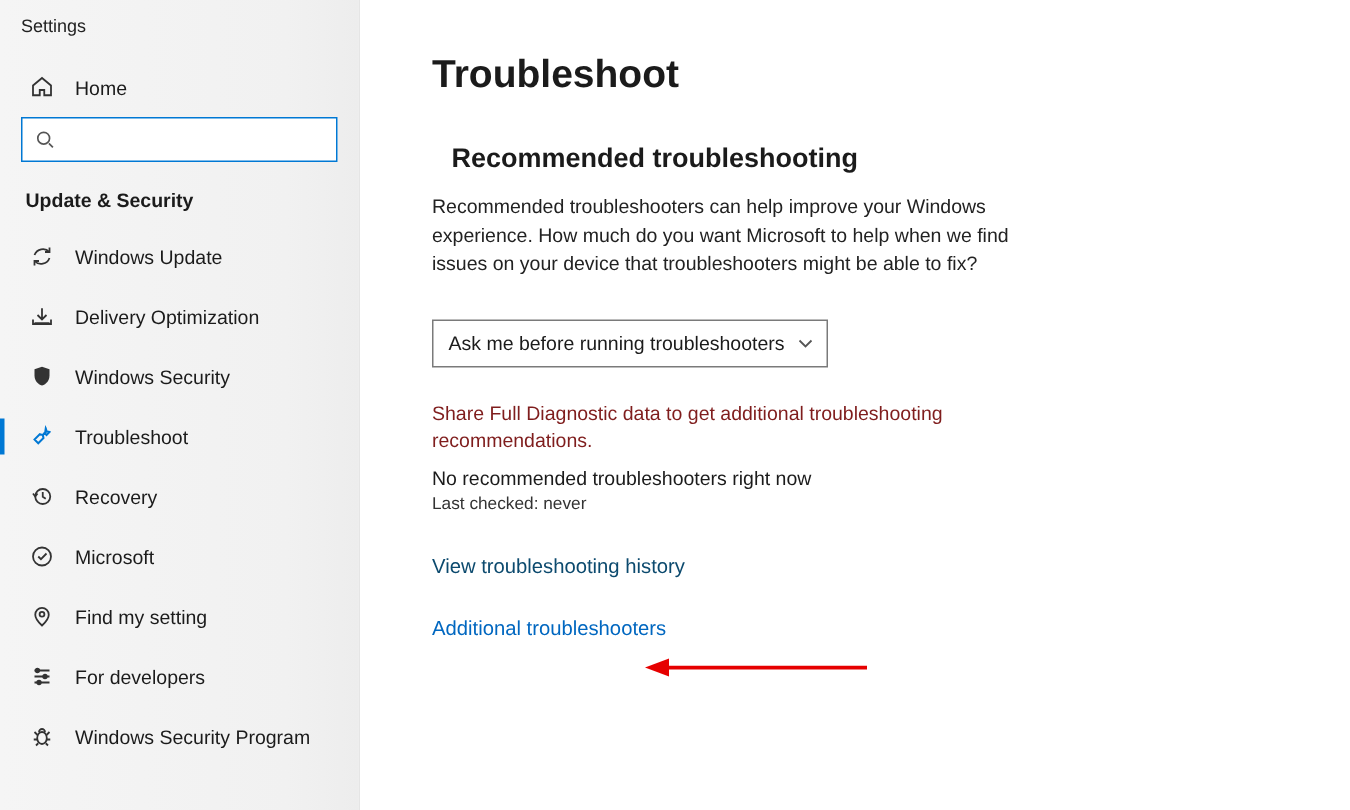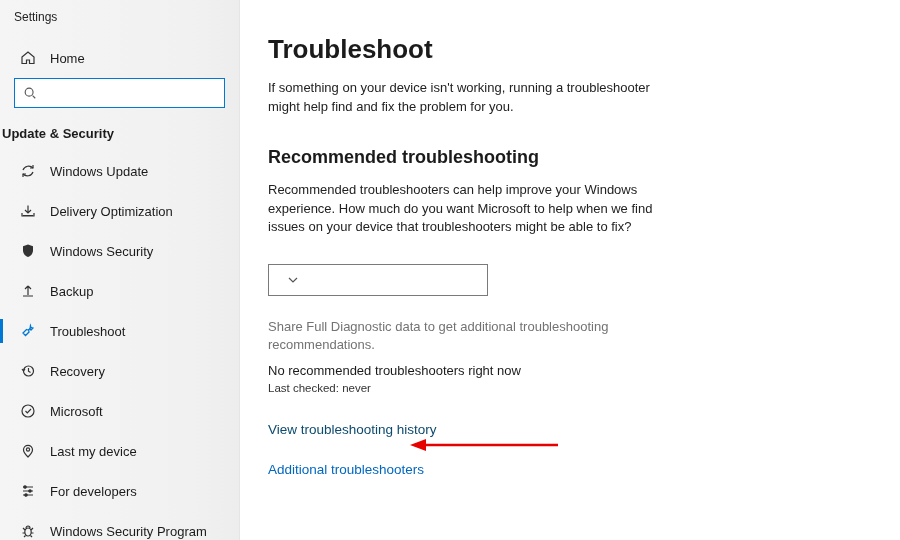--- a/index.html
+++ b/index.html
@@ -1,35 +1,35 @@
 <!DOCTYPE html>
 <html><head>
 <meta charset="utf-8">
 <style>
   * { box-sizing: border-box; }
   html, body { margin:0; padding:0; font-family: "Segoe UI", Arial, sans-serif; color:#1b1b1b; }
   body { width:900px; height:540px; overflow:hidden; background:#fff; }
-  .app { display:flex; height:100%; }
+  .app { display:flex; height:100%;gap:20px; }
   .sidebar { width:240px; background:linear-gradient(90deg,#f5f5f5 0%,#f1f1f1 80%,#ededed 100%); border-right:1px solid #e5e5e5; height:100%; }
   .header-bar { font-size:12px; padding:10px 14px 14px 14px; color:#222; }
   .nav-item { display:flex; align-items:center; gap:14px; padding:10px 16px 10px 20px; font-size:13px; cursor:pointer; position:relative; height:40px; }
   .nav-item.active::before { content:""; position:absolute; left:0; top:8px; bottom:8px; width:3px; background:#0078d4; }
   .nav-icon { width:16px; height:16px; display:flex; align-items:center; justify-content:center; flex:0 0 16px; }
   .search-wrap { padding:0 14px 12px 14px; }
   .search-box { display:flex; align-items:center; border:1px solid #0078d4; background:#fff; height:30px; padding:0 8px; }
   .search-box input { border:none; outline:none; flex:1; font-size:12.5px; background:transparent; }
   .search-box .sicon { width:14px; height:14px; }
-  .section-title { font-weight:600; font-size:13px; padding:6px 16px 10px 2px; }
+  .section-title { font-weight:600; font-size:13px; padding:6px 16px 10px 17px; }
   .content { flex:1; padding:10px 40px 30px 28px; overflow:auto; }
   h1 { font-size:26px; font-weight:600; margin:24px 0 14px 0; }
-  h2 { font-size:18px; font-weight:600; margin:30px 0 10px 0; }
+  h2 { font-size:18px; font-weight:600; margin:30px 0 10px 13px; }
   .desc { font-size:13px; max-width:400px; line-height:1.45; color:#222; }
   .dropdown { display:inline-flex; align-items:center; justify-content:space-between; border:1px solid #7a7a7a; height:32px; padding:0 8px 0 10px; font-size:13px; min-width:220px; margin-top:14px; cursor:pointer; }
   .chev { width:12px; height:12px; margin-left:8px; }
-  .warning { color:#737373; font-size:13px; margin-top:22px; max-width:380px; line-height:1.4; }
+  .warning { color:#7f1d1d; font-size:13px; margin-top:22px; max-width:380px; line-height:1.4; }
   .sub { font-size:13px; margin-top:8px; }
   .small { font-size:11.5px; color:#333; margin-top:4px; }
   .link { color:#0c4a6e; font-size:13.5px; margin-top:28px; cursor:pointer; display:inline-block; }
   .link2 { color:#0067c0; font-size:13.5px; margin-top:24px; cursor:pointer; display:inline-block; }
   .arrow-annot { position:absolute; pointer-events:none; }
   .content-rel { position:relative; }
   svg { display:block; }
 </style>
 </head>
 <body>
@@ -82,28 +82,20 @@
 
     <div class="nav-item">
       <span class="nav-icon">
         <svg viewBox="0 0 16 16" width="16" height="16" fill="#333" stroke="none">
             <path d="M8 1.5 3 3.2v4.1c0 3.4 2.1 5.8 5 6.7 2.9-.9 5-3.3 5-6.7V3.2z"></path>
           </svg>
       </span>
       <span>Windows Security</span>
     </div>
 
-    <div class="nav-item">
-      <span class="nav-icon">
-        <svg viewBox="0 0 16 16" width="16" height="16" fill="none" stroke="#333" stroke-width="1.2">
-            <path d="M8 12V3m0 0L5 6m3-3 3 3M3 13h10"></path>
-          </svg>
-      </span>
-      <span>Backup</span>
-    </div>
 
     <div class="nav-item active">
       <span class="nav-icon">
         <svg viewBox="0 0 16 16" width="16" height="16" fill="none" stroke="#0078d4" stroke-width="1.3">
             <path d="M10.5 2.5a3 3 0 0 1-4 4L3 10l2.5 2.5 3.5-3.5a3 3 0 0 1 4-4l-2 2-1-1z"></path>
           </svg>
       </span>
       <span>Troubleshoot</span>
     </div>
 
@@ -127,21 +119,21 @@
       <span>Microsoft</span>
     </div>
 
     <div class="nav-item">
       <span class="nav-icon">
         <svg viewBox="0 0 16 16" width="16" height="16" fill="none" stroke="#333" stroke-width="1.2">
             <path d="M8 14s4.5-4.1 4.5-7.2A4.5 4.5 0 0 0 3.5 6.8C3.5 9.9 8 14 8 14z"></path>
             <circle cx="8" cy="6.5" r="1.6"></circle>
           </svg>
       </span>
-      <span>Last my device</span>
+      <span>Find my setting</span>
     </div>
 
     <div class="nav-item">
       <span class="nav-icon">
         <svg viewBox="0 0 16 16" width="16" height="16" fill="none" stroke="#333" stroke-width="1.2">
             <path d="M3 4h10M3 8h10M3 12h10"></path>
             <circle cx="5" cy="4" r="1.2" fill="#333"></circle>
             <circle cx="10" cy="8" r="1.2" fill="#333"></circle>
             <circle cx="6" cy="12" r="1.2" fill="#333"></circle>
           </svg>
@@ -155,26 +147,26 @@
             <ellipse cx="8" cy="9" rx="3.2" ry="4"></ellipse>
             <path d="M5 7 3 5m8 2 2-2M5 10H2.5M11 10h2.5M5.5 12.5 4 14m6.5-1.5L12 14M6 5.2C6 4 7 3 8 3s2 1 2 2.2"></path>
           </svg>
       </span>
       <span>Windows Security Program</span>
     </div>
   </aside>
 
   <main class="content content-rel">
     <h1>Troubleshoot</h1>
-    <p class="desc">If something on your device isn't working, running a troubleshooter might help find and fix the problem for you.</p>
 
     <h2>Recommended troubleshooting</h2>
     <p class="desc">Recommended troubleshooters can help improve your Windows experience. How much do you want Microsoft to help when we find issues on your device that troubleshooters might be able to fix?</p>
 
     <div class="dropdown">
+      <span>Ask me before running troubleshooters</span>
       <span class="chev">
         <svg viewBox="0 0 12 12" width="12" height="12" fill="none" stroke="#555" stroke-width="1.2">
             <path d="m2 4 4 4 4-4"></path>
           </svg>
       </span>
     </div>
 
     <div class="warning">Share Full Diagnostic data to get additional troubleshooting recommendations.</div>
     <div class="sub">No recommended troubleshooters right now</div>
     <div class="small">Last checked: never</div>

